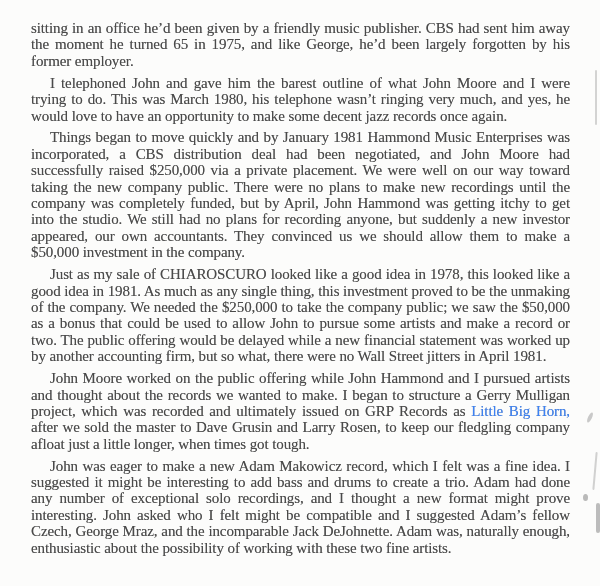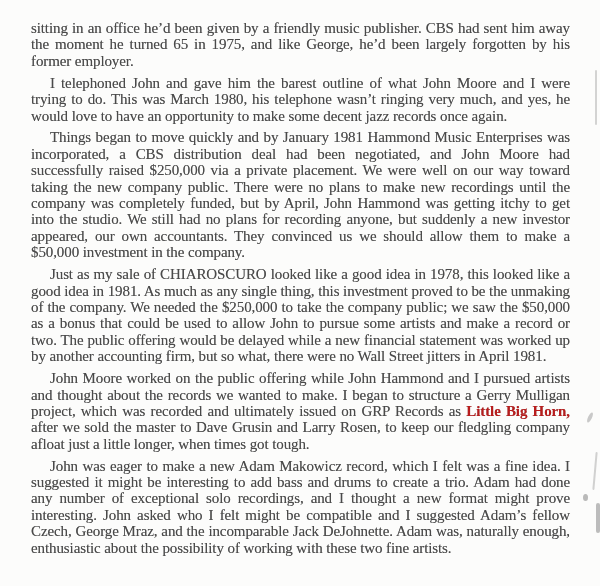--- a/index.html
+++ b/index.html
@@ -28,22 +28,22 @@
   }
   .para {
     margin: 0 0 5.5px 0;
     text-indent: 19px;
     text-shadow: 0 0 0.5px rgba(80,80,80,0.55);
   }
   .para.no-indent {
     text-indent: 0;
   }
   .bold {
-    font-weight: bold;
-    color: #b91c1c;
+    font-weight: normal;
+    color: #3b82f6;
   }
   .artifact {
     position: absolute;
     pointer-events: none;
   }
   .artifact-1 {
     left: 595px; top: 70px;
     width: 2px; height: 55px;
     background: rgba(150,150,150,0.40);
     border-radius: 2px;

